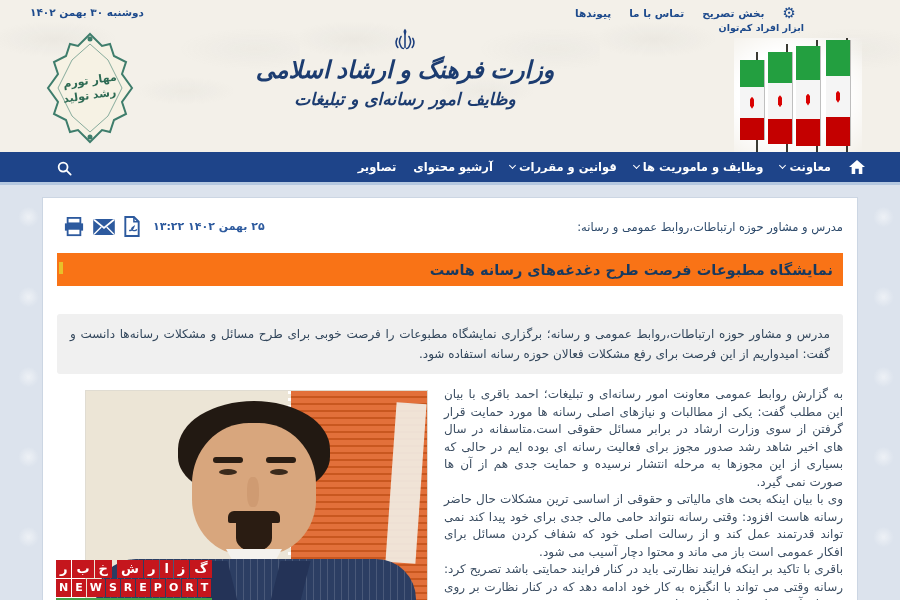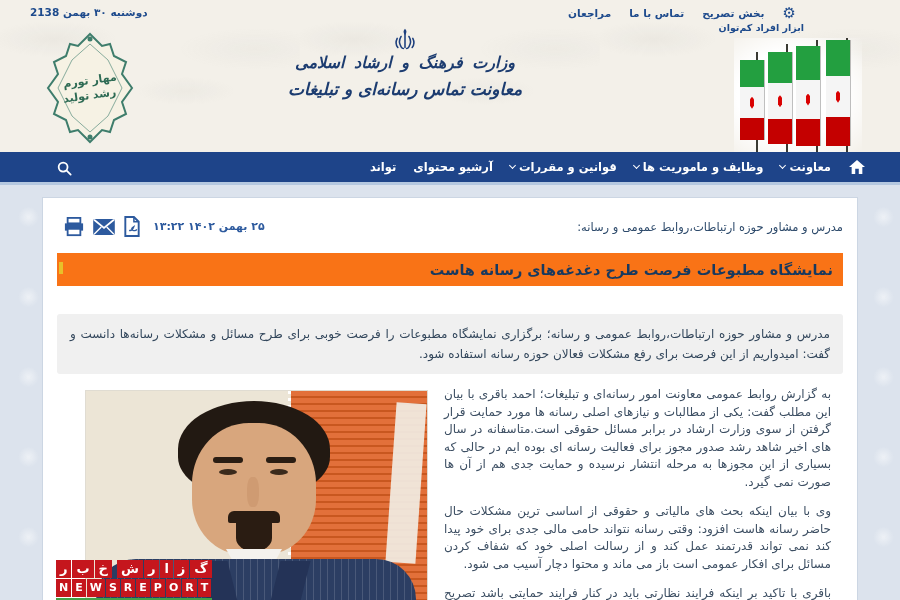--- a/index.html
+++ b/index.html
@@ -20,21 +20,21 @@
     position:relative; height:26px; display:flex; align-items:center;
     direction:rtl; padding-right:104px; gap:18px;
   }
   .topbar .gear{ color:#1d4a8c; font-size:15px; line-height:1; cursor:pointer; }
   .toplink{ color:#1d4a8c; font-size:10.5px; font-weight:bold; cursor:pointer; }
   .topbar-date{ position:absolute; left:30px; top:6px; color:#1d4a8c; font-size:10.5px; font-weight:bold; direction:rtl;}
   .access-link{ position:absolute; top:22px; right:96px; color:#1d4a8c; font-size:9.5px; font-weight:bold; direction:rtl; cursor:pointer;}
 
   .brand{ position:absolute; top:26px; right:330px; width:330px; text-align:center; direction:rtl; }
   .emblem{ display:block; margin:2px auto 0; }
-  .ministry{ color:#1c3c70; font-size:16px; font-weight:bold; line-height:1.35; font-family:Liberation Mono, monospace; font-style:italic;}
+  .ministry{ color:#1c3c70; font-size:24px; font-weight:bold; line-height:1.35; font-family:Liberation Sans, sans-serif; font-style:italic;}
   .deputy{ color:#1c3c70; font-size:17px; font-weight:bold; line-height:1.6; font-family:"DejaVu Serif", serif; font-style:italic;}
 
   
   .medallion{ position:absolute; top:30px; left:36px; width:108px; height:116px; }
   .medallion svg{ position:absolute; inset:0; }
   .medallion .slogan{ position:absolute; inset:0; display:flex; flex-direction:column;
     align-items:center; justify-content:center; gap:2px; direction:rtl; }
   .medallion .slogan span{ color:#2e6b54; font-size:11px; font-weight:bold; transform:rotate(-8deg); }
 
   
@@ -84,21 +84,21 @@
   .title-bar{ margin-top:16px; background:#f97316; padding:7px 10px 7px 16px; position:relative;
     direction:rtl; text-align:right; }
   .title-bar::before{ content:""; position:absolute; left:2px; top:9px; width:4px; height:12px; background:#e8c02a; }
   .article-title{ color:#17395f; font-size:14.5px; font-weight:bold; }
 
   .lead-box{ margin-top:28px; background:#f0f0f0; border-radius:3px; padding:10px 13px;
     direction:rtl; text-align:justify; color:#33475c; font-size:12px; line-height:20px; }
 
   .body-flow{ margin-top:12px; direction:rtl; color:#3d4f63; font-size:12px; line-height:17.5px;
     text-align:justify; }
-  .body-flow p{ margin:12px; }
+  .body-flow p{ margin:0; }
 
   
   .photo{ float:left; width:343px; height:238px; position:relative; margin:4px 16px 0 28px;
     border:1px solid #e0dcd2; background:#ece5d6; }
   .ph-blinds{ position:absolute; right:0; top:0; width:40%; height:100%;
     background:repeating-linear-gradient(#e2703a 0 5px, #c8571f 5px 7px); }
   .ph-cord{ position:absolute; right:40%; top:0; width:3px; height:100%;
     background:repeating-linear-gradient(#fff 0 3px, rgba(255,255,255,0) 3px 7px); }
   .ph-flag{ position:absolute; right:6px; top:12px; width:30px; height:160px; background:#f2efe8;
     transform:rotate(4deg); opacity:.9; }
@@ -136,39 +136,39 @@
 </head>
 <body>
 
 <div class="header-area">
 
   <div class="topbar">
     <span class="gear">⚙</span>
     <span style="display:flex;gap:18px;direction:rtl;">
         <span class="toplink">بخش تصریح</span>
         <span class="toplink">تماس با ما</span>
-        <span class="toplink">مراجعان</span>
-      </span>
-    <span class="topbar-date">دوشنبه ۳۰ بهمن 2138</span>
+        <span class="toplink">پیوندها</span>
+      </span>
+    <span class="topbar-date">دوشنبه ۳۰ بهمن ۱۴۰۲</span>
   </div>
   <span class="access-link">ابزار افراد کم‌توان</span>
 
   <div class="brand">
     <svg class="emblem icon" width="26" height="26" viewBox="0 0 40 40">
       <g fill="none" stroke="#1d3f7d" stroke-width="2.4" stroke-linecap="round">
         <path d="M20 9 V30"></path>
         <path d="M20 9 q-2 -4 0 -6 q2 2 0 6"></path>
         <path d="M14 13 q-5 8 0 16 q1.5 2.5 3.5 2.5"></path>
         <path d="M26 13 q5 8 0 16 q-1.5 2.5 -3.5 2.5"></path>
         <path d="M8 16 q-4 8 1 14"></path>
         <path d="M32 16 q4 8 -1 14"></path>
       </g>
     </svg>
     <div class="ministry">وزارت فرهنگ و ارشاد اسلامی</div>
-    <div class="deputy">معاونت تماس رسانه‌ای و تبلیغات</div>
+    <div class="deputy">وظایف امور رسانه‌ای و تبلیغات</div>
   </div>
 
   <div class="medallion">
     <svg viewBox="0 0 108 116">
       <polygon points="54,4 66,16 74,14 78,26 90,32 86,44 96,58 86,72 90,84 78,90 74,102 66,100 54,112 42,100 34,102 30,90 18,84 22,72 12,58 22,44 18,32 30,26 34,14 42,16" fill="#f6f2e4" stroke="#3e7d6c" stroke-width="2"></polygon>
       <polygon points="54,14 72,30 86,58 72,86 54,102 36,86 22,58 36,30" fill="none" stroke="#3e7d6c" stroke-width="1" opacity=".6"></polygon>
       <circle cx="54" cy="9" r="2.5" fill="#3e7d6c"></circle>
       <circle cx="54" cy="107" r="2.5" fill="#3e7d6c"></circle>
     </svg>
     <div class="slogan">
@@ -221,21 +221,21 @@
         <i class="chev"></i>
       </span>
       <span class="nav-item">
         <span>قوانین و مقررات</span>
         <i class="chev"></i>
       </span>
       <span class="nav-item">
         <span>آرشیو محتوای</span>
       </span>
       <span class="nav-item">
-        <span>تواند</span>
+        <span>تصاویر</span>
       </span>
     </span>
   <span class="search-btn">
     <svg class="icon" width="16" height="16" viewBox="0 0 18 18">
       <circle cx="8" cy="8" r="5" fill="none" stroke="#ffffff" stroke-width="2"></circle>
       <line x1="12" y1="12" x2="16.5" y2="16.5" stroke="#ffffff" stroke-width="2" stroke-linecap="round"></line>
     </svg>
   </span>
 </div>
 

